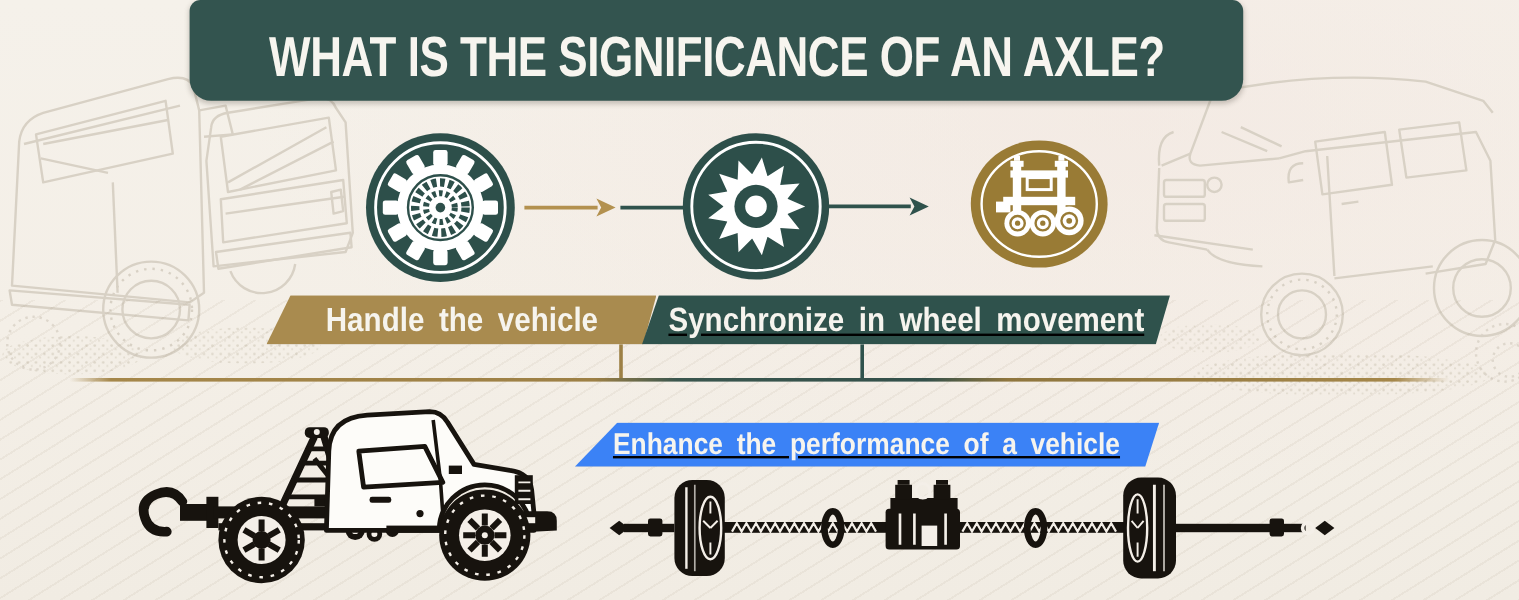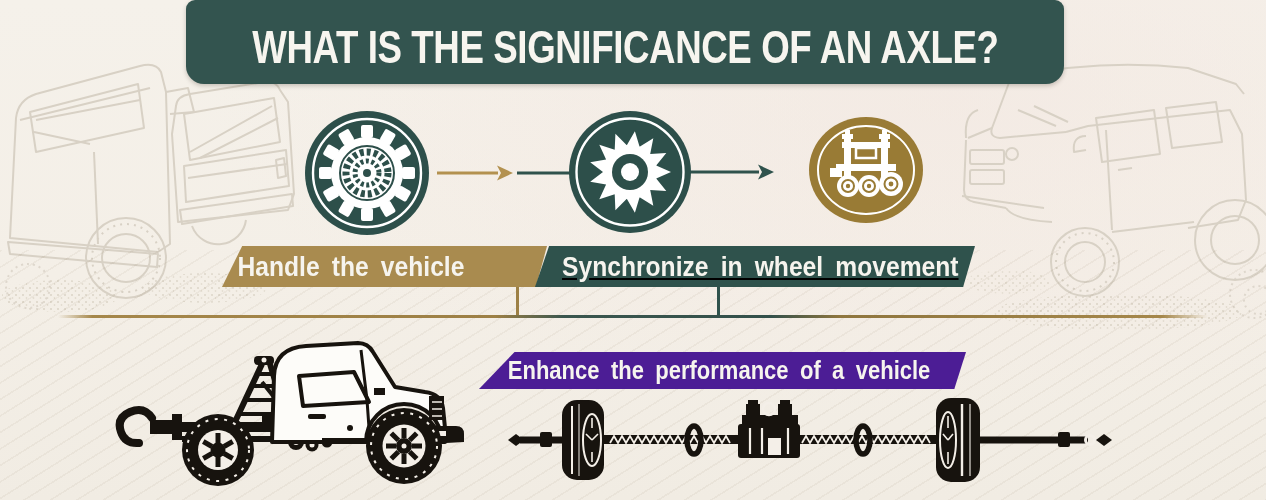--- a/index.html
+++ b/index.html
@@ -13,44 +13,44 @@
   .hatch{
     position:absolute;left:0;top:250px;width:1266px;height:250px;
     background:repeating-linear-gradient(148deg, rgba(130,110,80,0.07) 0 1.6px, rgba(0,0,0,0) 1.6px 14px);
     pointer-events:none;
   }
   .sketch{position:absolute;}
   .title-banner{
     position:absolute;left:158px;top:0;width:878px;height:84px;
     background:#33544f;border-radius:9px 9px 18px 18px;
     box-shadow:0 2px 4px rgba(60,50,40,.25);
-    display:flex;align-items:center;justify-content:center;margin-left:28px;
+    display:flex;align-items:center;justify-content:center;
   }
   .title-text{
     color:#f7f5ef;font-weight:bold;font-size:47px;line-height:1;
     white-space:nowrap;letter-spacing:-.5px;transform:scaleX(.78);
     padding-top:8px;
   }
   .flow{position:absolute;left:295px;top:105px;}
   .ribbon{
-    position:absolute;height:41px;display:flex;align-items:center;justify-content:flex-start;
+    position:absolute;height:41px;display:flex;align-items:center;justify-content:center;
     box-shadow:0 2px 3px rgba(60,50,40,.2);
   }
   .ribbon .rtext{
     color:#f6f4ee;font-weight:bold;white-space:nowrap;line-height:1;
     transform:scaleX(.88);word-spacing:6px;
   }
   .ribbon-gold{left:222px;top:246px;width:325px;background:#a98b4f;
     clip-path:polygon(6.2% 0,100% 0,96.6% 100%,0 100%);}
   .ribbon-gold .rtext{font-size:28px;}
   .ribbon-teal{left:535px;top:246px;width:440px;background:#2f524c;
     clip-path:polygon(3.2% 0,100% 0,97.3% 100%,0 100%);text-decoration:underline;}
   .ribbon-teal .rtext{font-size:28px;}
-  .ribbon-brown{left:479px;top:352px;width:487px;height:37px;background:#4c1d95;
-    clip-path:polygon(7.3% 0,100% 0,97.6% 100%,0 100%);}
+  .ribbon-brown{left:479px;top:352px;width:487px;height:37px;background:#3b82f6;
+    clip-path:polygon(7.3% 0,100% 0,97.6% 100%,0 100%);text-decoration:underline;}
   .ribbon-brown .rtext{font-size:25px;}
   .vline{position:absolute;width:2.5px;height:29px;top:287px;}
   .vline-gold{left:516px;background:#9d8045;}
   .vline-teal{left:717px;background:#2f524c;}
   .hline{
     position:absolute;left:58px;top:315px;width:1150px;height:2.5px;
     background:linear-gradient(90deg,
       rgba(165,135,74,0) 0%, #a5874a 3%, #9d8045 38%,
       #3a564e 44%, #33504a 62%, #8f763e 68%,
       #a5874a 96%, rgba(165,135,74,0) 100%);

